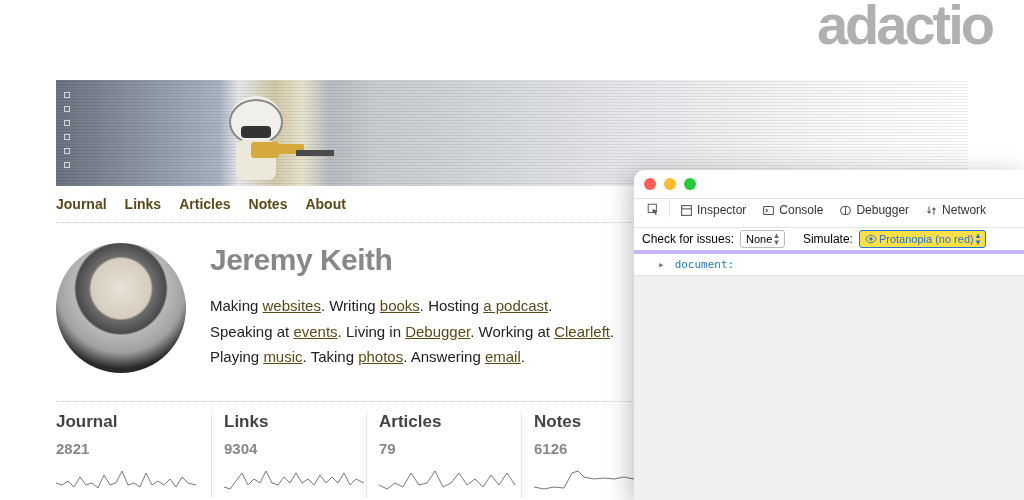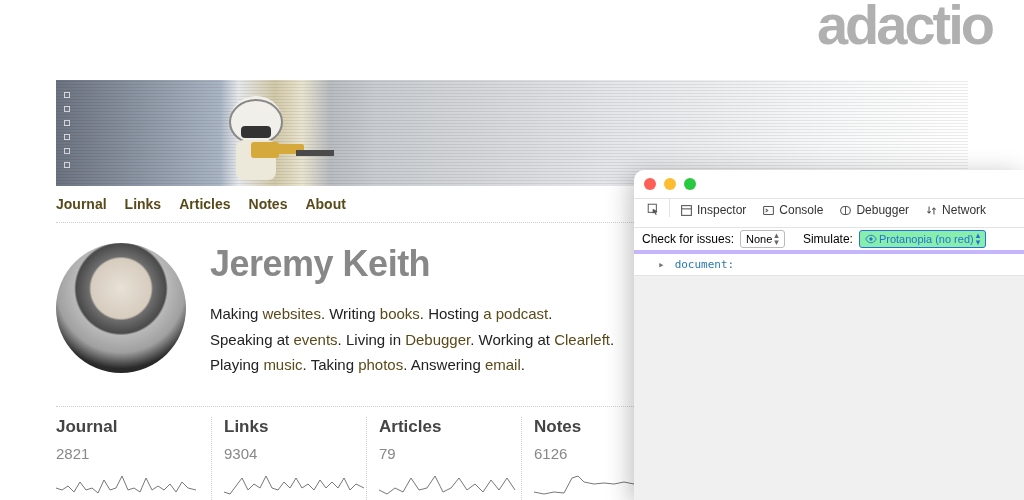--- a/index.html
+++ b/index.html
@@ -8,43 +8,43 @@
 .brand{position:absolute;right:32px;top:-8px;font-size:56px;font-weight:800;color:#b0b0b0;letter-spacing:-3px;font-family:Arial,sans-serif}
 .banner{height:106px;margin-top:64px;position:relative;overflow:hidden;background:linear-gradient(90deg,#6c7380 0%,#aab5c4 18%,#e6e8eb 20%,#d2c9a9 24%,#e9e4d0 27%,#b9bcc0 30%,#c9ccd0 35%,#e3e5e8 60%,#f7f8f9 85%,#fff 100%)}
 .banner::before{content:"";position:absolute;inset:0;background:repeating-linear-gradient(0deg,rgba(0,0,0,0) 0,rgba(0,0,0,0) 2px,rgba(0,0,0,.08) 2px,rgba(0,0,0,.08) 3px)}
 .trooper{position:absolute;left:140px;top:10px;width:150px;height:96px}
 .holes{position:absolute;left:8px;top:12px;display:flex;flex-direction:column;gap:8px}
 .holes i{width:6px;height:6px;border:1px solid rgba(255,255,255,.7);display:block}
 .nav{display:flex;gap:18px;padding:10px 0;border-bottom:1px dotted #d0d0d0}
 .nav a{font-weight:700;font-size:14px;color:#5a4a1a;text-decoration:none;cursor:pointer}
 .profile{display:flex;gap:24px;padding:20px 0 28px}
 .avatar{width:130px;height:130px;border-radius:50%;flex:0 0 130px;overflow:hidden;background:radial-gradient(circle at 50% 35%,#e9e0d6 0%,#d6cdbf 28%,#6d6d6d 30%,#4a4a4a 42%,#b8b8b8 44%,#a0a0a0 60%,#2a2a2a 75%,#1a1a1a 100%)}
-.bio h1{font-size:36px;font-weight:700;color:#888;letter-spacing:-0.5px;margin-bottom:16px}
+.bio h1{font-size:30px;font-weight:700;color:#888;letter-spacing:-0.5px;margin-bottom:16px}
 .bio p{font-size:15px;line-height:1.7;color:#222}
-.bio a{color:#5a4a1a;cursor:pointer}
+.bio a{color:#5a4a1a;text-decoration:underline;cursor:pointer}
 .stats{display:flex;border-top:1px dotted #d0d0d0;padding-top:10px}
 .stat{flex:0 0 155px;border-left:1px dotted #d0d0d0;padding-left:12px}
 .stat:first-child{border-left:none;padding-left:0}
 .stat h3{font-size:17px;font-weight:700;color:#444;margin-bottom:8px}
-.stat .count{font-size:15px;font-weight:400;color:#888;margin-bottom:6px}
+.stat .count{font-size:15px;font-weight:700;color:#888;margin-bottom:6px}
 .spark{width:140px;height:30px}
 .spark polyline{fill:none;stroke:#777;stroke-width:1}
 
 
 .devtools{position:absolute;right:0;top:170px;width:390px;bottom:0;background:#fff;border-radius:10px 0 0 0;box-shadow:-4px 4px 24px rgba(0,0,0,.25);display:flex;flex-direction:column;font-size:12px;font-family:-apple-system,BlinkMacSystemFont,sans-serif}
 .dt-titlebar{height:28px;display:flex;align-items:center;padding:0 10px;gap:8px}
 .tl-dot{width:12px;height:12px;border-radius:50%}
 .tl-close{background:#ff5f57}.tl-min{background:#febc2e}.tl-max{background:#28c840}
 .dt-tabs{height:30px;display:flex;align-items:flex-start;border-top:1px solid #e3e3e3;border-bottom:1px solid #e3e3e3;padding:0 8px;gap:4px;overflow:hidden}
 .dt-tool{display:flex;align-items:center;gap:4px;padding:4px 6px;color:#333;cursor:pointer;white-space:nowrap}
 .dt-tool.iconbtn{padding:4px 5px}
 .dt-sep{width:1px;height:18px;background:#e3e3e3}
 .dt-filter{height:26px;display:flex;align-items:center;gap:6px;padding:0 8px;border-bottom:4px solid #c4b5fd;white-space:nowrap;overflow:hidden}
 .dt-select{border:1px solid #bbb;border-radius:3px;padding:1px 5px;font-size:11px;display:inline-flex;align-items:center;gap:2px;cursor:pointer}
-.dt-select.sim{border-color:#2a6fd6;background:#86efac;color:#2a6fd6}
+.dt-select.sim{border-color:#2a6fd6;background:#fde047;color:#2a6fd6}
 .dt-body{flex:1;background:#f0f0f0}
 .dt-role-hdr{padding:4px 8px;font-size:11px;color:#555;border-bottom:1px solid #e3e3e3;background:#f0f0f0}
 .dt-tree{padding:4px 24px;font-family:Menlo,Consolas,monospace;font-size:11px;background:#fff;border-bottom:1px solid #e3e3e3}
 .dt-tree .arrow{color:#777;display:inline-block;width:10px}
 .dt-tree .node{color:#2a7ab0}
 .eye-icon{width:12px;height:12px}
 .updown{font-size:9px;line-height:7px;color:#666}
 .tab-ic{width:13px;height:13px;flex:0 0 13px}
 </style>
 </head>

